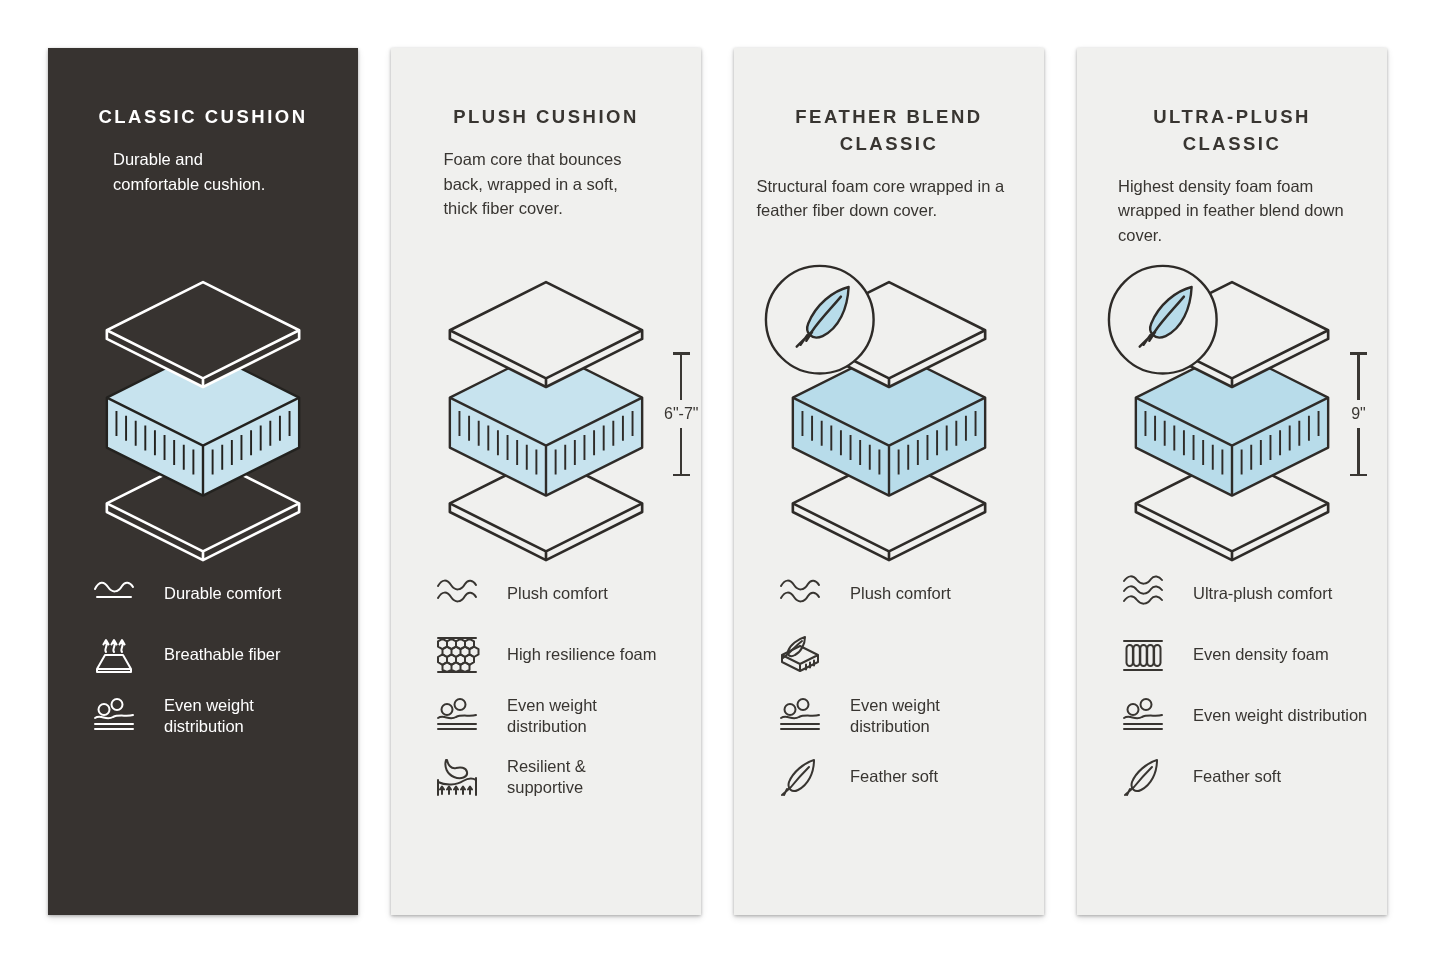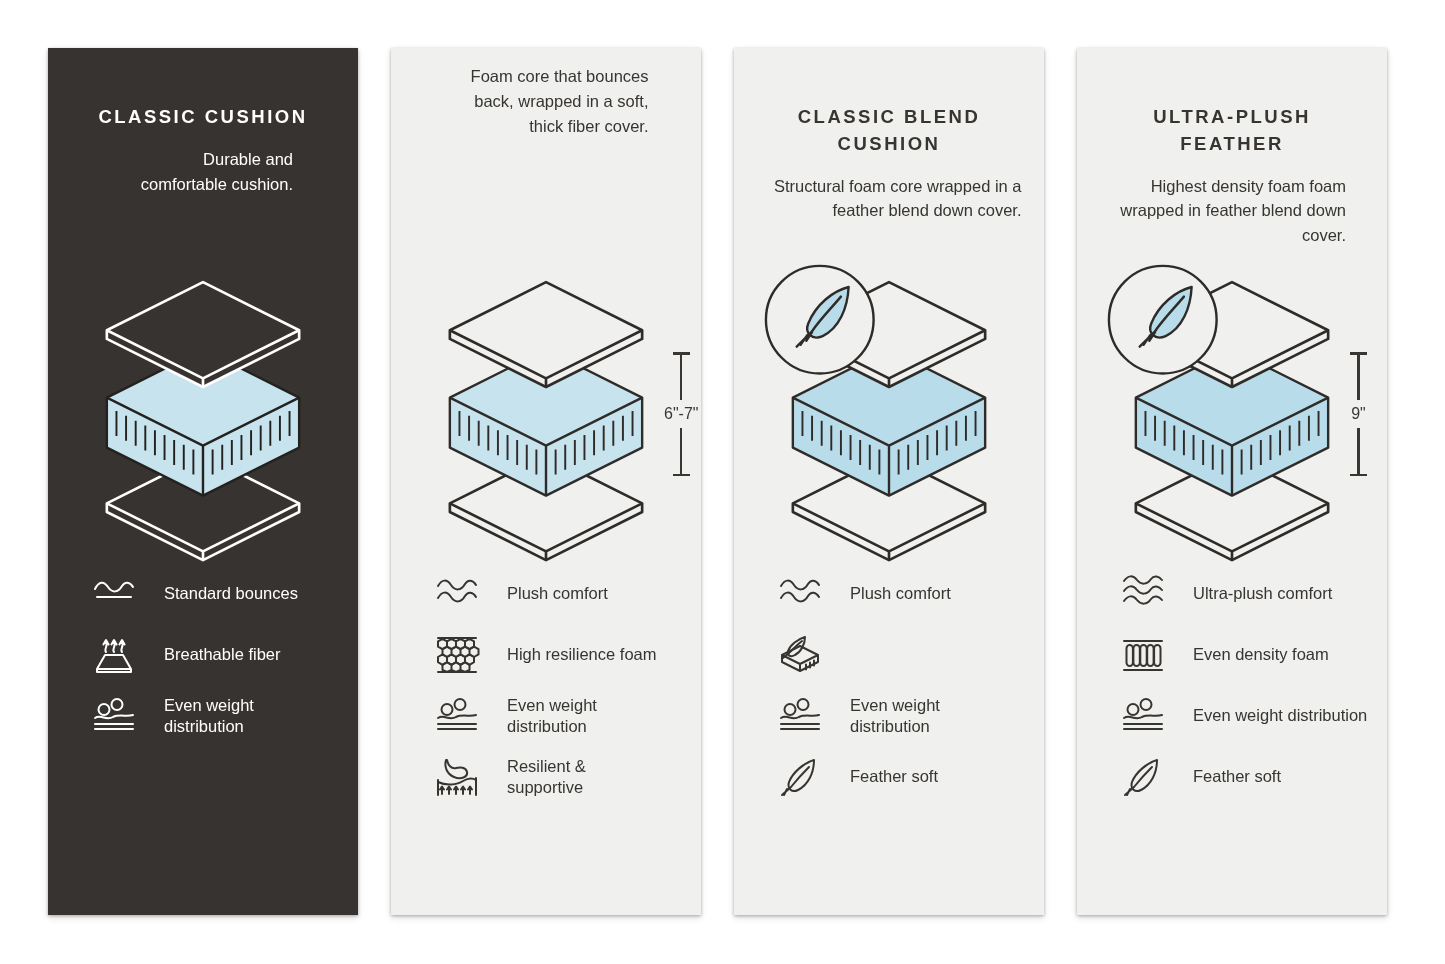--- a/index.html
+++ b/index.html
@@ -19,21 +19,21 @@
   .card.dark  { background:#373330; color:#ffffff; --card-bg:#373330; --line:#ffffff; --foam:#c7e3ee; --foam-line:#23221f; }
   .card.light { background:#f0f0ee; color:#383531; --card-bg:#f0f0ee; --line:#2e2b28; --foam:#c7e3ee; --foam-line:#2e2b28; }
   .card.foam-deep { --foam:#b8dcea; }
 
   .title {
     font-size: 18.5px; font-weight: 700; letter-spacing: 2.5px;
     line-height: 1.45; text-align: center;
     margin: 56px auto 0; max-width: 260px;
   }
   .desc {
-    font-size: 16.5px; line-height: 1.5; text-align: right;
+    font-size: 16.5px; line-height: 1.5; text-align: left;
     margin: 16px auto 0;
   }
   .card.c1 .desc { max-width: 180px; }
   .card.c2 .desc { max-width: 205px; }
   .card.c3 .desc { max-width: 265px; }
   .card.c4 .desc { max-width: 228px; }
 
   
   .illus {
     position: absolute; top: 210px; left: 50%;
@@ -106,21 +106,21 @@
     </div>
 
     <ul class="features">
       <li>
         <span class="ficon">
           <svg viewBox="0 0 48 44">
               <path d="M5,17 C9,9 14,9 18,15 C22,21 28,21 32,14 C35,9 40,10 43,15"></path>
               <path d="M7,25 H41"></path>
             </svg>
         </span>
-        <span class="flabel">Standard bounces</span>
+        <span class="flabel">Durable comfort</span>
       </li>
       <li>
         <span class="ficon">
           <svg viewBox="0 0 48 44">
               <path d="M7,36 L41,36 L33,22 L15,22 Z M7,36 L7,39 L41,39 L41,36"></path>
               <path d="M16,19 C13.5,16 18.5,13 16,9 M13.4,11.5 L16,7 L18.6,11.5 M24,19 C21.5,16 26.5,13 24,9 M21.4,11.5 L24,7 L26.6,11.5 M32,19 C29.5,16 34.5,13 32,9 M29.4,11.5 L32,7 L34.6,11.5"></path>
             </svg>
         </span>
         <span class="flabel">Breathable fiber</span>
       </li>
@@ -131,20 +131,21 @@
               <circle cx="27" cy="10.5" r="5.5"></circle>
               <path d="M5,24 C11,20 16,27 23,23 C29,20 37,23 43,21 M5,30 H43 M5,35 H43"></path>
             </svg>
         </span>
         <span class="flabel">Even weight distribution</span>
       </li>
     </ul>
   </section>
 
   <section class="card light c2">
+    <h2 class="title">PLUSH CUSHION</h2>
     <p class="desc">Foam core that bounces back, wrapped in a soft, thick fiber cover.</p>
 
     <div class="illus">
       <svg class="cushion" viewBox="0 -20 260 320">
         <g>
           <path class="panel" d="M130,185 L230,235 L230,244 L130,294 L30,244 L30,235 Z"></path>
           <path class="pline" d="M30,235 L130,285 L230,235 M130,285 L130,294"></path>
         </g>
         <g>
           <path class="foam" d="M130,75 L230,125 L230,177 L130,227 L30,177 L30,125 Z"></path>
@@ -205,22 +206,22 @@
               <path d="M13,5 C11,12 14,19 21,22 C28,25 35,22 34,17 C33,12 27,12 23,13 C18,14 15,10 14,5"></path>
               <path d="M9,39 V32 M7,34.5 L9,31.5 L11,34.5 M16,39 V32 M14,34.5 L16,31.5 L18,34.5 M23,39 V32 M21,34.5 L23,31.5 L25,34.5 M30,39 V32 M28,34.5 L30,31.5 L32,34.5 M37,39 V32 M35,34.5 L37,31.5 L39,34.5"></path>
             </svg>
         </span>
         <span class="flabel">Resilient &amp; supportive</span>
       </li>
     </ul>
   </section>
 
   <section class="card light foam-deep c3">
-    <h2 class="title">CLASSIC BLEND CUSHION</h2>
-    <p class="desc">Structural foam core wrapped in a feather blend down cover.</p>
+    <h2 class="title">FEATHER BLEND CLASSIC</h2>
+    <p class="desc">Structural foam core wrapped in a feather fiber down cover.</p>
 
     <div class="illus">
       <svg class="cushion" viewBox="0 -20 260 320">
         <g>
           <path class="panel" d="M130,185 L230,235 L230,244 L130,294 L30,244 L30,235 Z"></path>
           <path class="pline" d="M30,235 L130,285 L230,235 M130,285 L130,294"></path>
         </g>
         <g>
           <path class="foam" d="M130,75 L230,125 L230,177 L130,227 L30,177 L30,125 Z"></path>
           <path class="fline" d="M30,125 L130,175 L230,125 M130,175 L130,227"></path>
@@ -273,21 +274,21 @@
               <path d="M38,5 C28,8 17,17 13,27 C11,34 16,38 22,35 C32,30 38,18 38,5 Z"></path>
               <path d="M33,12 C26,19 19,27 15,32 M15,32 L6,40 M11,34 L8,40"></path>
             </svg>
         </span>
         <span class="flabel">Feather soft</span>
       </li>
     </ul>
   </section>
 
   <section class="card light foam-deep c4">
-    <h2 class="title">ULTRA-PLUSH FEATHER</h2>
+    <h2 class="title">ULTRA-PLUSH CLASSIC</h2>
     <p class="desc">Highest density foam foam wrapped in feather blend down cover.</p>
 
     <div class="illus">
       <svg class="cushion" viewBox="0 -20 260 320">
         <g>
           <path class="panel" d="M130,185 L230,235 L230,244 L130,294 L30,244 L30,235 Z"></path>
           <path class="pline" d="M30,235 L130,285 L230,235 M130,285 L130,294"></path>
         </g>
         <g>
           <path class="foam" d="M130,75 L230,125 L230,177 L130,227 L30,177 L30,125 Z"></path>

